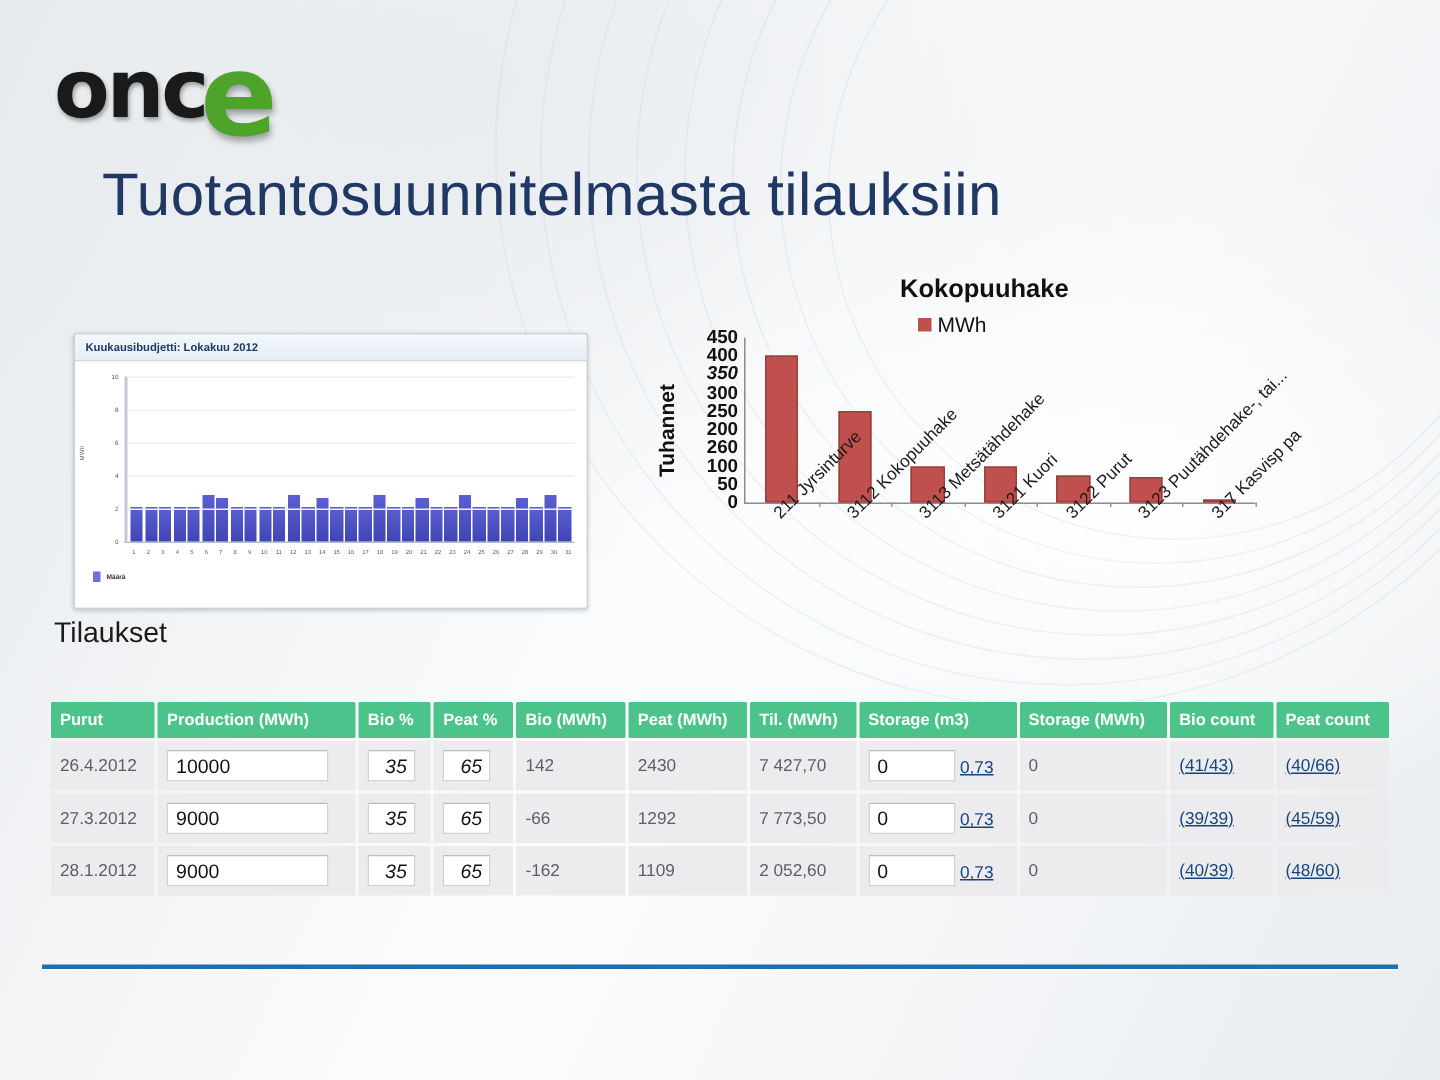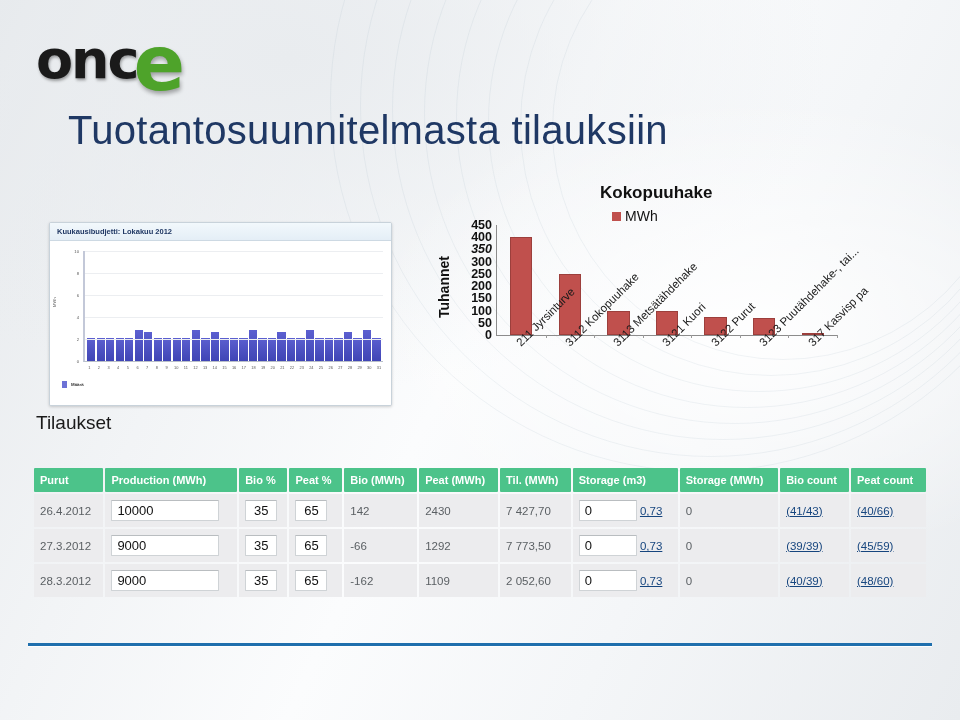--- a/index.html
+++ b/index.html
@@ -158,21 +158,21 @@
     font-size:11.5px;vertical-align:middle;height:14px;
   }
   #orders-table tr.row td{background:#ececee;}
   .inpbox{
     display:inline-block;background:#fff;border:1px solid #cfd3d6;
     border-top-color:#b9bdc0;
     padding:2px 5px;font-size:13px;color:#111;min-width:18px;
     border-radius:1px;
   }
   .w-prod{min-width:96px;}
-  .w-num{min-width:20px;text-align:center;}
+  .w-num{min-width:20px;text-align:right;font-style:italic;}
   .w-stor{min-width:46px;}
   .lnk{color:#16457e;text-decoration:underline;}
   .muted{color:#5a5f63;}
   
   #rule{
     position:absolute;left:28px;top:643px;width:904px;height:3px;
     background:#1f6fad;box-shadow:0 1px 0 rgba(255,255,255,.9);
   }
 </style>
 </head>
@@ -296,21 +296,21 @@
   <div id="contracts">
     <div id="c-legend">
       <span class="sw"></span>
       <span class="lt">MWh</span>
     </div>
     <div id="c-ylab">Tuhannet</div>
     <div id="c-ticks">
         <div style="top: 110px;">0</div>
         <div style="top: 97.7778px;">50</div>
         <div style="top: 85.5556px;">100</div>
-        <div style="top: 73.3333px;">150</div>
+        <div style="top: 73.3333px;">260</div>
         <div style="top: 61.1111px;">200</div>
         <div style="top: 48.8889px;">250</div>
         <div style="top: 36.6667px;">300</div>
         <div style="top: 24.4444px; font-style: italic;">350</div>
         <div style="top: 12.2222px;">400</div>
         <div style="top: 0px;">450</div>
       </div>
     <div id="c-plot">
       <div id="c-bars">
           <div class="cell">
@@ -391,21 +391,21 @@
           <td><span class="inpbox w-num">65</span></td>
           <td><span class="muted">-66</span></td>
           <td><span class="muted">1292</span></td>
           <td><span class="muted">7 773,50</span></td>
           <td><span class="inpbox w-stor">0</span>&nbsp;<span class="lnk">0,73</span></td>
           <td><span class="muted">0</span></td>
           <td><span class="lnk">(39/39)</span></td>
           <td><span class="lnk">(45/59)</span></td>
         </tr>
         <tr class="row">
-          <td><span class="muted">28.3.2012</span></td>
+          <td><span class="muted">28.1.2012</span></td>
           <td><span class="inpbox w-prod">9000</span></td>
           <td><span class="inpbox w-num">35</span></td>
           <td><span class="inpbox w-num">65</span></td>
           <td><span class="muted">-162</span></td>
           <td><span class="muted">1109</span></td>
           <td><span class="muted">2 052,60</span></td>
           <td><span class="inpbox w-stor">0</span>&nbsp;<span class="lnk">0,73</span></td>
           <td><span class="muted">0</span></td>
           <td><span class="lnk">(40/39)</span></td>
           <td><span class="lnk">(48/60)</span></td>

